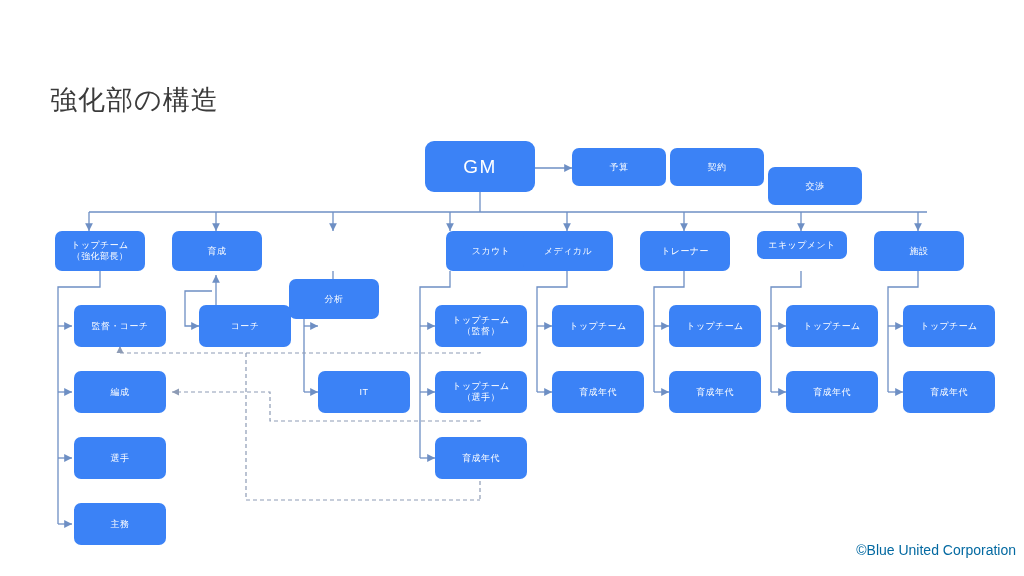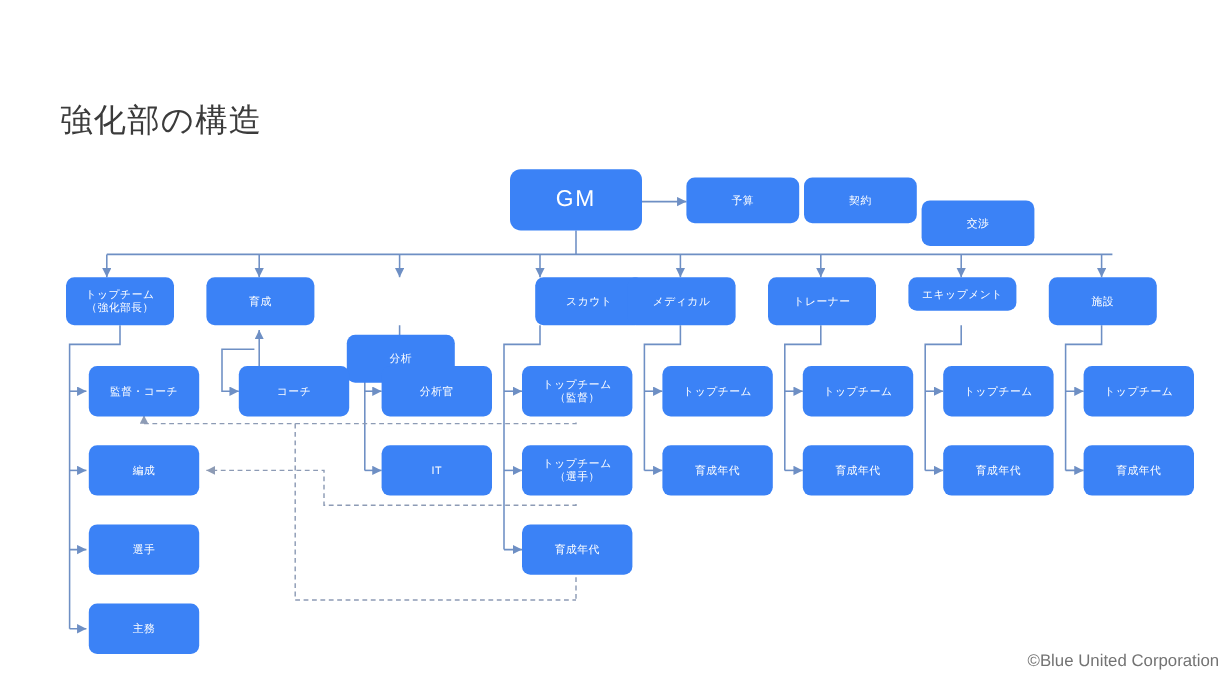--- a/index.html
+++ b/index.html
@@ -26,21 +26,21 @@
     color: #3b3b3b;
     letter-spacing: 1px;
     font-weight: 400;
     white-space: nowrap;
   }
   #footer-credit {
     position: absolute;
     right: 20px;
     bottom: 18px;
     font-size: 14px;
-    color: #737373;
+    color: #0369a1;
     white-space: nowrap;
   }
   .node {
     position: absolute;
     box-sizing: border-box;
     background: #3b82f6;
     border-radius: 7px;
     color: #ffffff;
     display: flex;
     align-items: center;
@@ -203,23 +203,20 @@
     <span>選手</span>
   </div>
   <div class="node" style="left:74px; top:503px; width:92px; height:42px;">
     <span>主務</span>
   </div>
 
   <div class="node" style="left:199px; top:305px; width:92px; height:42px;">
     <span>コーチ</span>
   </div>
 
-  <div class="node" style="left:318px; top:305px; width:92px; height:42px;">
-    <span>分析官</span>
-  </div>
   <div class="node" style="left:318px; top:371px; width:92px; height:42px;">
     <span>IT</span>
   </div>
 
   <div class="node" style="left:435px; top:305px; width:92px; height:42px;">
     <div>
       <span>トップチーム</span>
       <span class="line2">（監督）</span>
     </div>
   </div>

